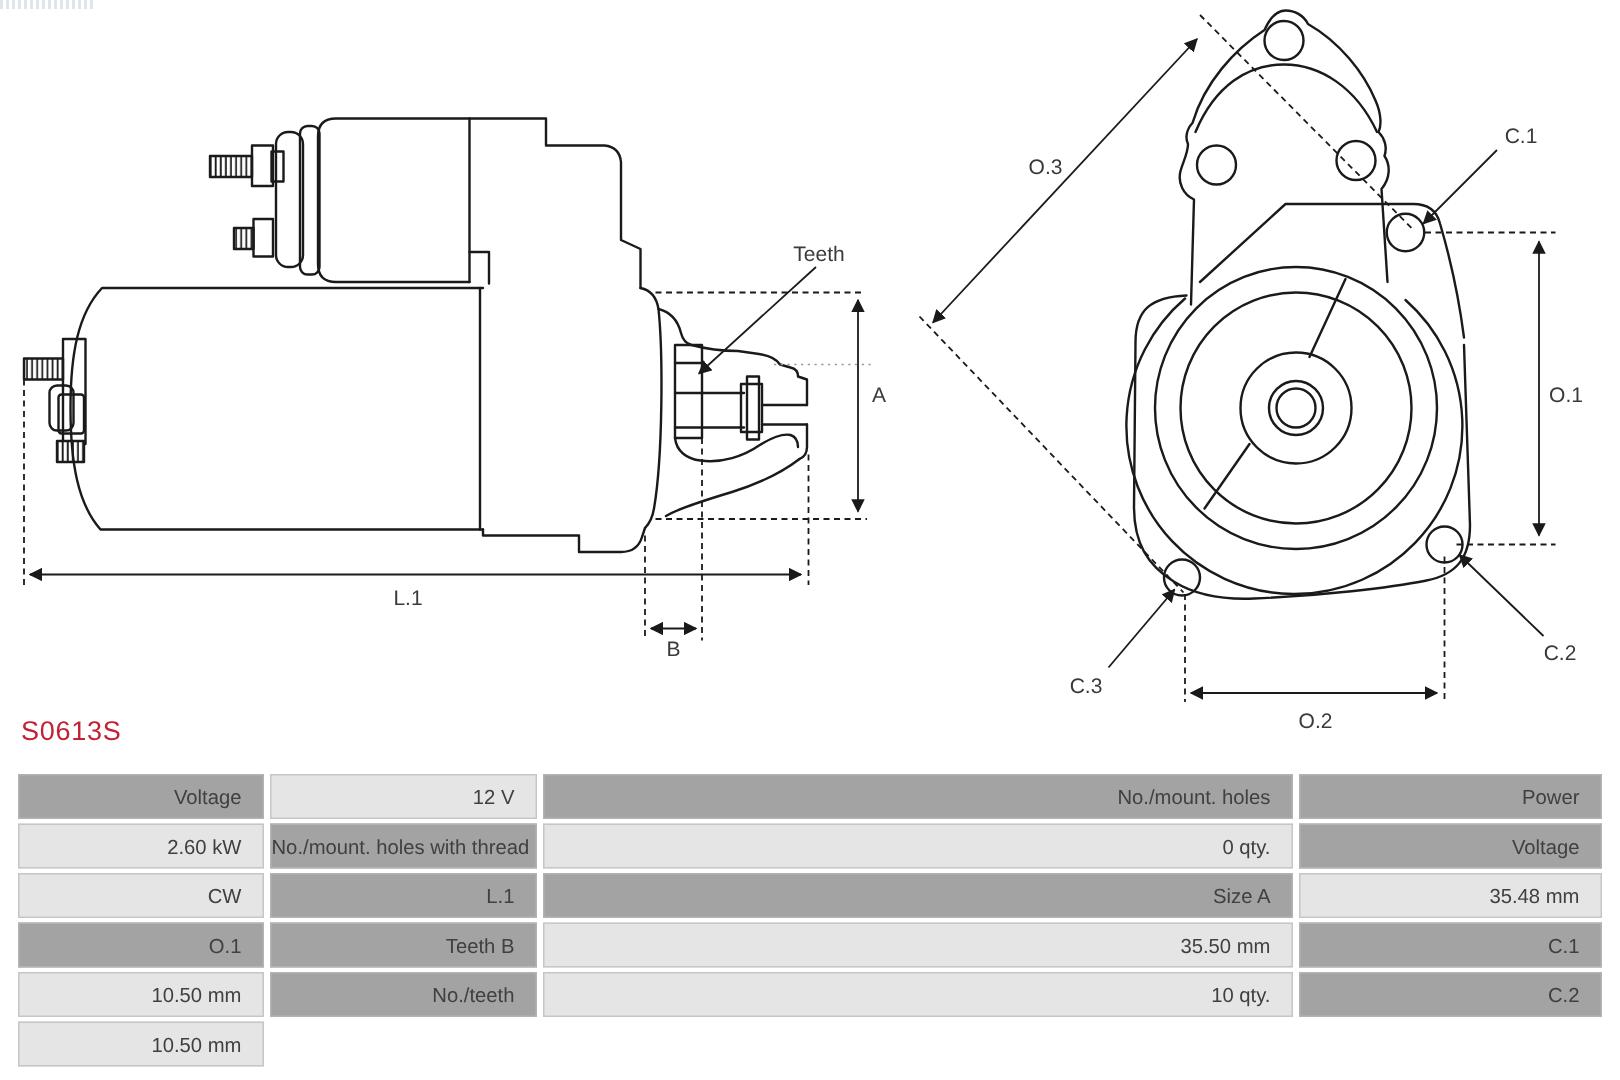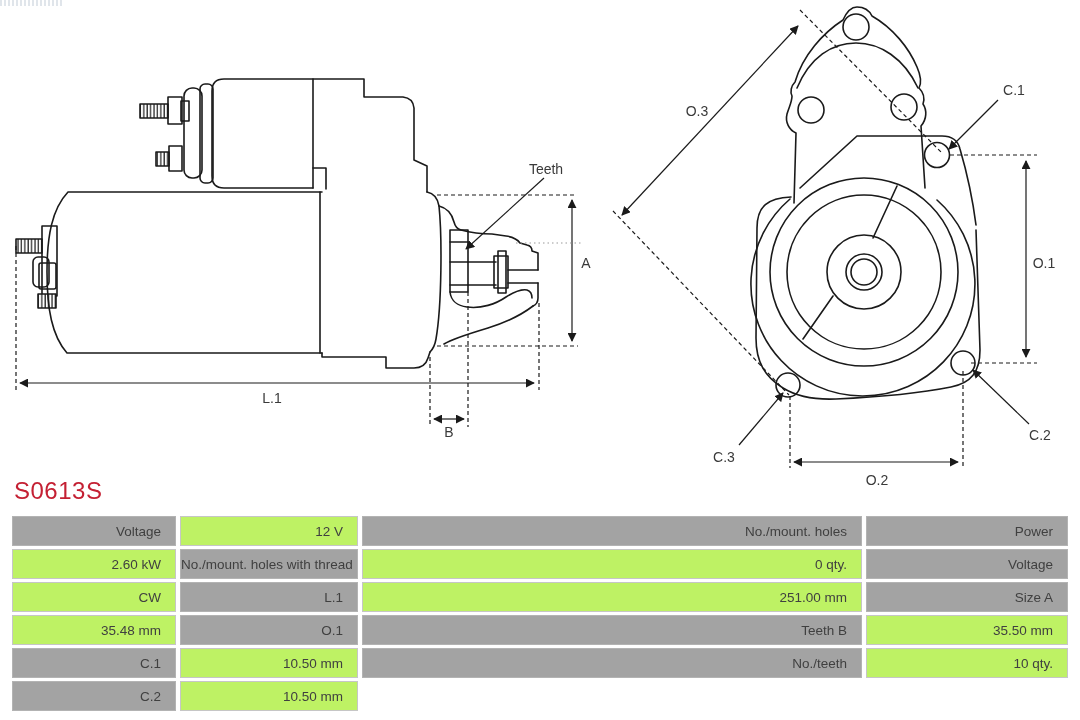--- a/index.html
+++ b/index.html
@@ -4,30 +4,30 @@
 <style>
   html,body{margin:0;padding:0;background:#ffffff;}
   body{width:1080px;height:720px;position:relative;overflow:hidden;
        font-family:"Liberation Sans",sans-serif;}
 
   #watermark-artifact{position:absolute;left:0;top:0;width:64px;height:6px;opacity:.55;
        background:repeating-linear-gradient(90deg,#c7d0da 0 2px,#ffffff 2px 4px);}
 
   #diagram-svg{position:absolute;left:0;top:0;}
 
-  #part-number{position:absolute;left:14px;top:477px;font-size:24px;
+  #part-number{position:absolute;left:14px;top:477px;font-size:18px;
        color:#c42033;letter-spacing:.5px;}
 
   #spec-table{position:absolute;left:12px;top:516px;width:1056px;
        display:grid;grid-template-columns:164px 178px 500px 1fr;
        grid-auto-rows:30px;gap:3px 4px;font-size:13.5px;color:#404040;}
   .cell{line-height:29px;text-align:right;padding-right:14px;box-sizing:border-box;
        white-space:nowrap;overflow:hidden;}
   .cell.label{background:#a3a3a3;border:1px solid #b3b3b3;}
-  .cell.value{background:#bef264;border:1px solid #c6c6c6;}
+  .cell.value{background:#e5e5e5;border:1px solid #c6c6c6;}
 
   text{font-family:"Liberation Sans",sans-serif;font-size:14px;fill:#3a3a3a;}
   .outline{stroke:#1a1a1a;stroke-width:1.6;fill:none;stroke-linejoin:round;stroke-linecap:round;}
   .dim{stroke:#1a1a1a;stroke-width:1.2;fill:none;}
   .dashed{stroke:#1a1a1a;stroke-width:1.2;fill:none;stroke-dasharray:4 3;}
   .faintdot{stroke:#9a9a9a;stroke-width:1.1;fill:none;stroke-dasharray:1.5 3;}
 </style>
 </head>
 <body>
 
@@ -153,21 +153,20 @@
   <div class="cell label">No./mount. holes</div>
 
   <div class="cell label">Power</div>
   <div class="cell value">2.60 kW</div>
   <div class="cell label">No./mount. holes with thread</div>
   <div class="cell value">0 qty.</div>
 
   <div class="cell label">Voltage</div>
   <div class="cell value">CW</div>
   <div class="cell label">L.1</div>
-  <div class="cell value">251.00 mm</div>
 
   <div class="cell label">Size A</div>
   <div class="cell value">35.48 mm</div>
   <div class="cell label">O.1</div>
 
   <div class="cell label">Teeth B</div>
   <div class="cell value">35.50 mm</div>
   <div class="cell label">C.1</div>
   <div class="cell value">10.50 mm</div>
 

